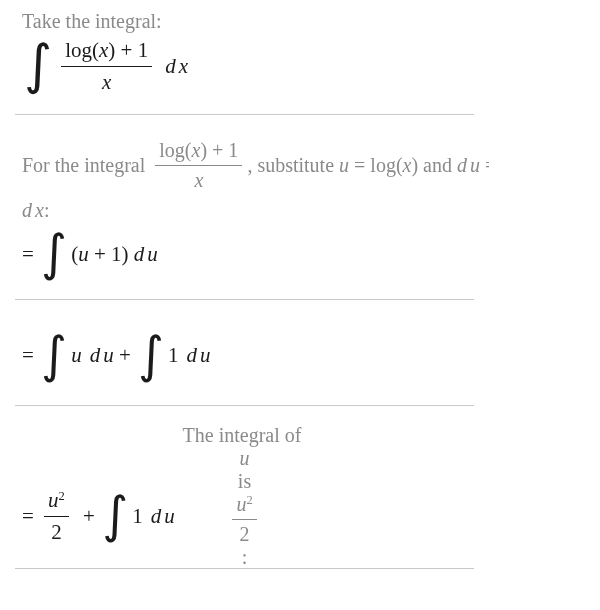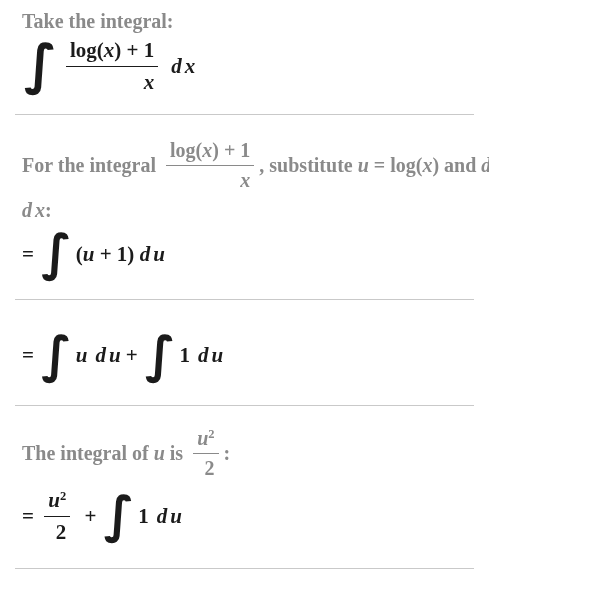--- a/index.html
+++ b/index.html
@@ -12,21 +12,20 @@
   html, body { margin: 0; padding: 0; }
   body {
     background: var(--background);
     font-family: "Liberation Serif", "DejaVu Serif", serif;
   }
   .page {
     width: 489px;
     height: 610px;
     overflow: hidden;
     background: var(--background);
-    font-weight: bold;
   }
   .step { padding: 0 22px; }
   .step1 { padding: 8px 22px 18px; }
   .step2 { padding: 20px 22px 16px; }
   .step3 { padding: 28px 22px 22px; }
   .step4 { padding: 18px 22px 18px; }
 
   hr.divider {
     border: none;
     border-top: 1px solid var(--divider);
@@ -62,39 +61,39 @@
     line-height: 1;
     margin: 0 4px 0 2px;
     transform: translateY(-1px);
   }
   .int-lg { font-size: 54px; }
 
   .frac {
     display: inline-flex;
     flex-direction: column;
     align-items: stretch;
-    text-align: right;
+    text-align: center;
     margin: 0 5px;
     vertical-align: middle;
   }
   .frac .num { padding: 0 4px 3px; white-space: pre; line-height: 1.1; }
   .frac .den {
     border-top: 1.5px solid currentColor;
     padding: 3px 4px 0;
     white-space: pre;
     line-height: 1.1;
   }
   .sup { font-size: 12.5px; vertical-align: 7px; line-height: 0; }
 
   .h-eq1 { height: 60px; margin-top: 2px; }
   .h-line1 { height: 60px; }
   .h-line2 { height: 26px; margin-top: 2px; color: var(--prompt-text); font-size: 20px; }
   .h-eq2 { height: 58px; margin-top: 2px; }
   .h-eq3 { height: 55px; }
-  .h-prompt4 { height: 58px; }
+  .h-prompt4 { height: 58px; flex-direction: column; }
   .h-eq4 { height: 68px; }
   .ml8 { margin-left: 8px; }
   .ml4 { margin-left: 4px; }
 </style>
 </head>
 <body>
 
 <div class="page">
 
   <section class="step step1">

